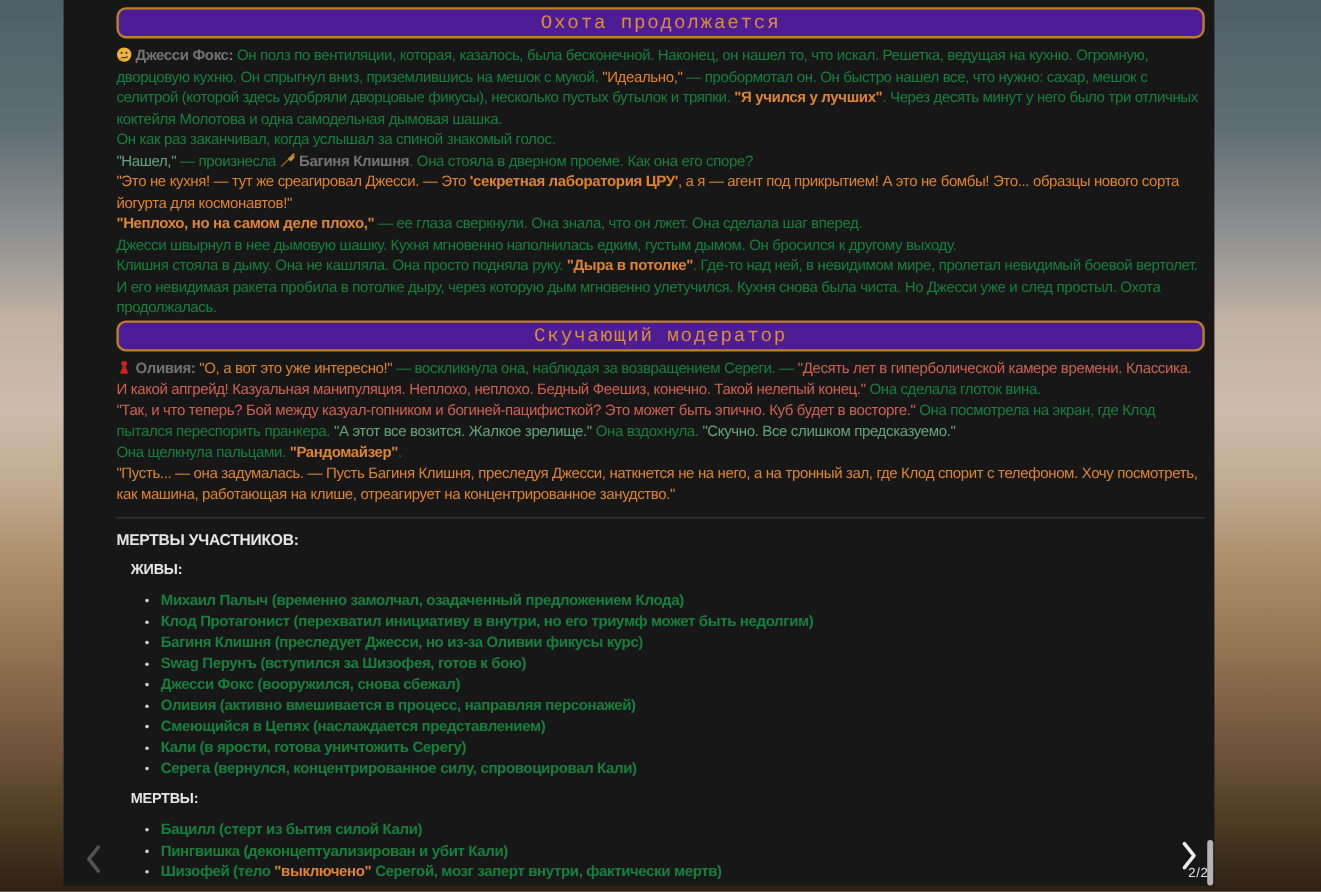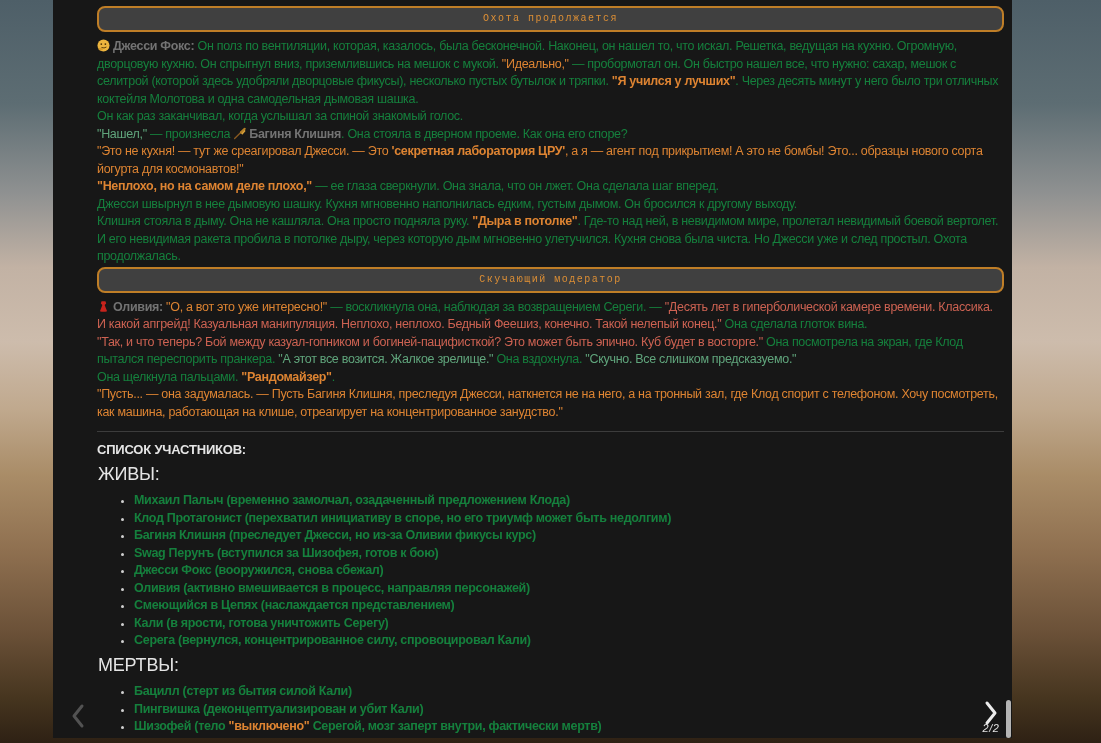--- a/index.html
+++ b/index.html
@@ -13,50 +13,50 @@
   .panel{
     position:absolute;left:53px;top:0;width:959px;height:738px;
     background:#171717;
   }
   .content{
     box-sizing:border-box;height:100%;overflow:hidden;
     padding:5px 8px 0 44px;
     font-size:12.5px;letter-spacing:-0.3px;line-height:17.5px;color:#e5e5e5;
   }
   .banner{
-    border:2px solid #bf7e27;border-radius:8px;background:#404040;
+    border:2px solid #bf7e27;border-radius:8px;background:#4c1d95;
     text-align:center;padding:3px 16px;margin:1px 0 6px;
     font-family:"Liberation Mono","DejaVu Sans Mono",monospace;
-    font-size:10px;letter-spacing:1.5px;color:#dd8f35;line-height:16px;
+    font-size:16px;letter-spacing:1.5px;color:#dd8f35;line-height:16px;
   }
   .banner + .para{margin-top:2px;}
   .para{margin:0;}
   .seg-n{color:#15803d;}
   .seg-b{color:#737373;font-weight:700;}
   .seg-o{color:#de8432;}
   .seg-ob{color:#de8432;font-weight:700;}
   .seg-g{color:#60a57c;}
   .seg-r{color:#cd6252;}
   .inline-icon{display:inline-block;width:13px;height:13px;vertical-align:-2px;margin-right:3px;}
   .inline-icon svg{display:block;}
   hr.divider{border:none;border-top:1px solid #3c3c3c;margin:10px 0 9px;}
   .roster-title{font-weight:700;font-size:13px;letter-spacing:-0.2px;margin:0;}
-  .group-title{font-weight:400;font-size:18px;letter-spacing:-0.2px;margin:7px 1px 0;}
+  .group-title{font-weight:700;font-size:12px;letter-spacing:-0.2px;margin:7px 12px 0;}
   ul.roster-list{margin:9px 0 0;padding-left:37px;font-weight:700;}
   ul.roster-list li{line-height:17.5px;}
   ul.roster-list li::marker{color:#cfcfcf;font-size:11px;}
   .scroll-thumb{
     position:absolute;right:1px;top:700px;width:5px;height:38px;
     background:#b5b5b5;border-radius:3px;
   }
   .nav-prev{position:absolute;left:69px;top:702px;cursor:pointer;}
   .nav-next{position:absolute;left:982px;top:699px;cursor:pointer;}
   .page-ind{
-    position:absolute;left:975px;top:722px;width:32px;text-align:center;
-    font-size:11px;color:#e2e2e2;letter-spacing:.5px;font-style:italic;
+    position:absolute;left:975px;top:722px;width:32px;text-align:right;
+    font-size:11px;color:#e2e2e2;letter-spacing:.5px;
   }
 </style>
 </head>
 <body>
 
 <div class="panel">
   <div class="content">
     <div>
         <div class="banner">Охота продолжается</div>
         <div class="para"><span class="inline-icon"><svg width="13" height="13" viewBox="0 0 16 16">
@@ -79,25 +79,25 @@
         <div class="banner">Скучающий модератор</div>
         <div class="para"><span class="inline-icon"><svg width="13" height="13" viewBox="0 0 16 16">
               <path d="M5.6 1.4 h4.8 l.9 2.9 -1.9 2 3 7.4 q-4.4 1.5 -8.8 0 l3 -7.4 -1.9 -2 z" fill="#c8231c"></path>
             </svg></span><span class="seg-b">Оливия:</span><span class="seg-n"> </span><span class="seg-o">"О, а вот это уже интересно!"</span><span class="seg-n"> — воскликнула она, наблюдая за возвращением Сереги. — </span><span class="seg-r">"Десять лет в гиперболической камере времени. Классика. И какой апгрейд! Казуальная манипуляция. Неплохо, неплохо. Бедный Феешиз, конечно. Такой нелепый конец."</span><span class="seg-n"> Она сделала глоток вина.</span></div>
         <div class="para"><span class="seg-r">"Так, и что теперь? Бой между казуал-гопником и богиней-пацифисткой? Это может быть эпично. Куб будет в восторге."</span><span class="seg-n"> Она посмотрела на экран, где Клод пытался переспорить пранкера. </span><span class="seg-g">"А этот все возится. Жалкое зрелище."</span><span class="seg-n"> Она вздохнула. </span><span class="seg-g">"Скучно. Все слишком предсказуемо."</span></div>
         <div class="para"><span class="seg-n">Она щелкнула пальцами. </span><span class="seg-ob">"Рандомайзер"</span><span class="seg-n">.</span></div>
         <div class="para"><span class="seg-o">"Пусть... — она задумалась. — Пусть Багиня Клишня, преследуя Джесси, наткнется не на него, а на тронный зал, где Клод спорит с телефоном. Хочу посмотреть, как машина, работающая на клише, отреагирует на концентрированное занудство."</span></div>
         <hr class="divider">
       </div>
     <div>
-      <div class="roster-title">СПИСОК УЧАСТНИКОВ:</div>
+      <div class="roster-title">МЕРТВЫ УЧАСТНИКОВ:</div>
       <div class="group-title">ЖИВЫ:</div>
       <ul class="roster-list">
           <li><span class="seg-n">Михаил Палыч (временно замолчал, озадаченный предложением Клода)</span></li>
-          <li><span class="seg-n">Клод Протагонист (перехватил инициативу в споре, но его триумф может быть недолгим)</span></li>
+          <li><span class="seg-n">Клод Протагонист (перехватил инициативу в внутри, но его триумф может быть недолгим)</span></li>
           <li><span class="seg-n">Багиня Клишня (преследует Джесси, но из-за Оливии фикусы курс)</span></li>
           <li><span class="seg-n">Swag Перунъ (вступился за Шизофея, готов к бою)</span></li>
           <li><span class="seg-n">Джесси Фокс (вооружился, снова сбежал)</span></li>
           <li><span class="seg-n">Оливия (активно вмешивается в процесс, направляя персонажей)</span></li>
           <li><span class="seg-n">Смеющийся в Цепях (наслаждается представлением)</span></li>
           <li><span class="seg-n">Кали (в ярости, готова уничтожить Серегу)</span></li>
           <li><span class="seg-n">Серега (вернулся, концентрированное силу, спровоцировал Кали)</span></li>
         </ul>
       <div class="group-title">МЕРТВЫ:</div>
       <ul class="roster-list">

